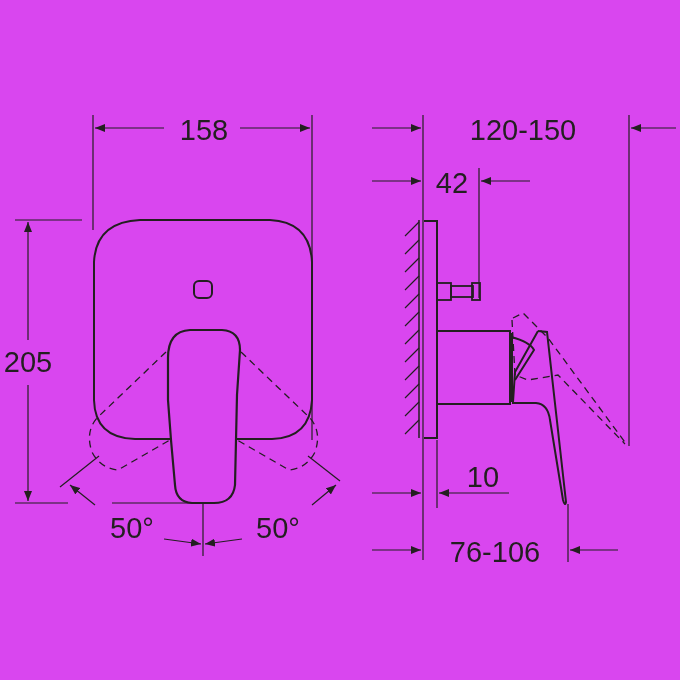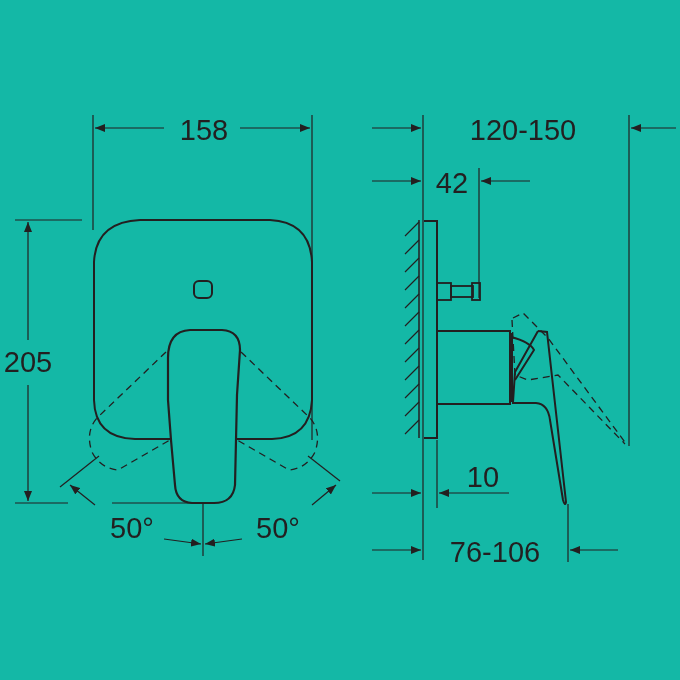--- a/index.html
+++ b/index.html
@@ -1,16 +1,16 @@
 <!DOCTYPE html>
 <html><head>
 <meta charset="utf-8">
 <style>
   html, body { margin:0; padding:0; background:#ffffff; }
-  #canvas { position:relative; width:680px; height:680px; background:#14b8a6; overflow:hidden; }
+  #canvas { position:relative; width:680px; height:680px; background:#d946ef; overflow:hidden; }
   svg { position:absolute; left:0; top:0; }
   .dim { font-family:"Liberation Sans", sans-serif; font-size:29px; fill:#231f20; }
   .ln { stroke:#231f20; fill:none; }
 </style>
 </head>
 <body>
 
 <div id="canvas">
 <svg width="680" height="680" viewBox="0 0 680 680" xmlns="http://www.w3.org/2000/svg">
   <defs>

